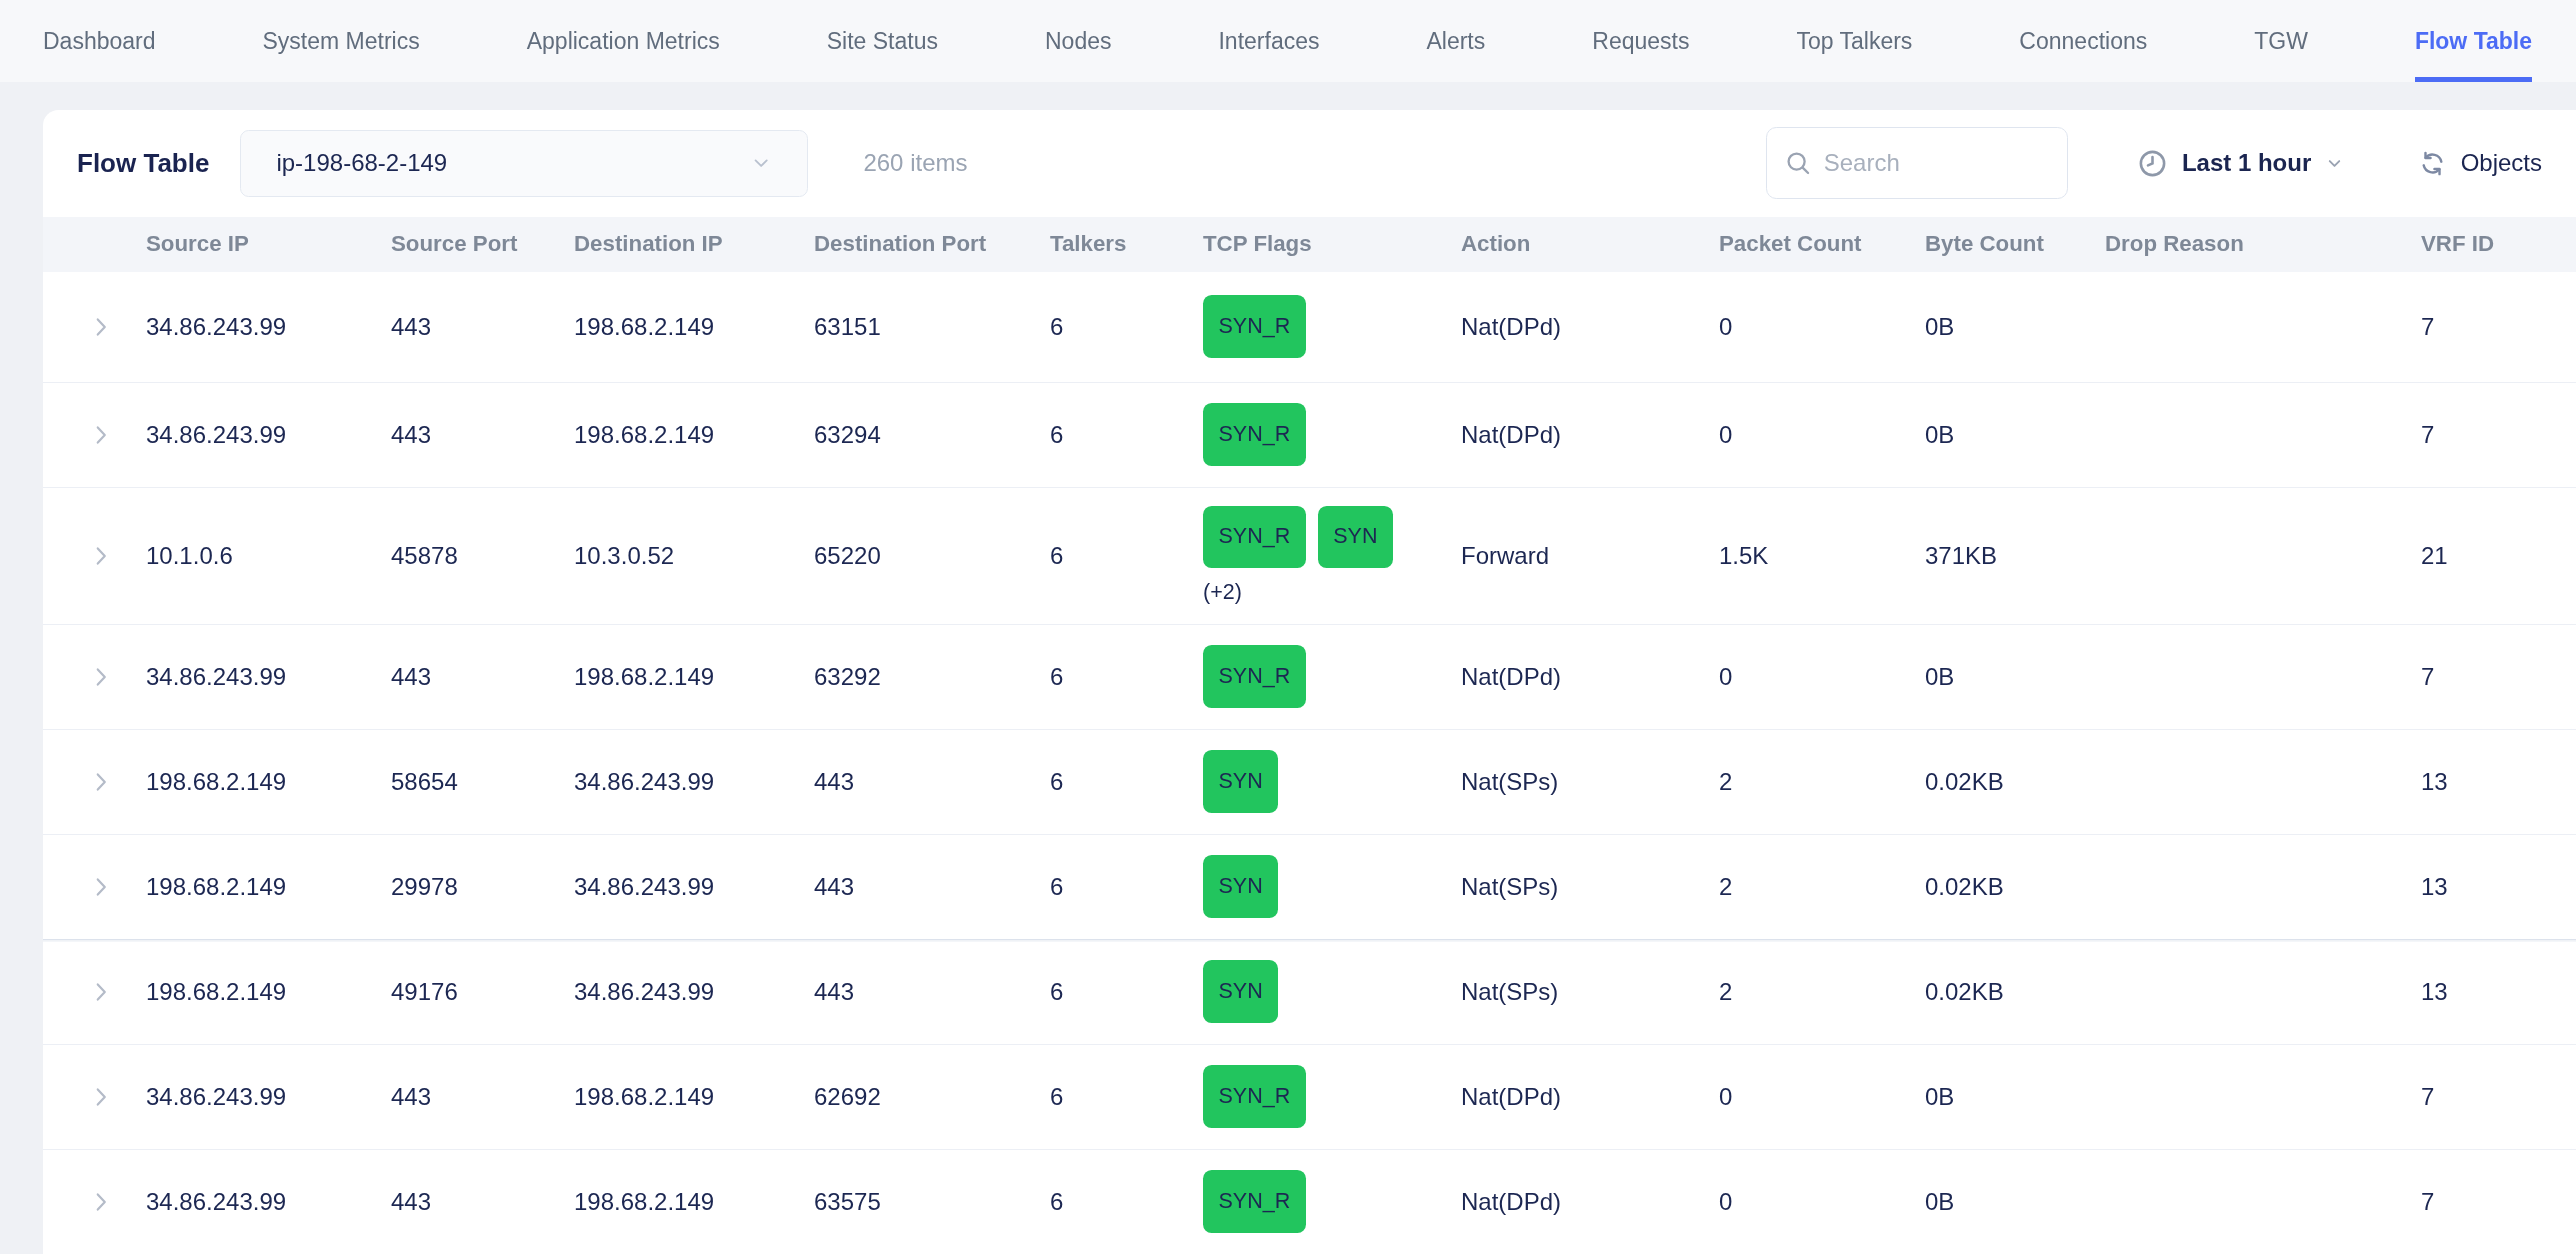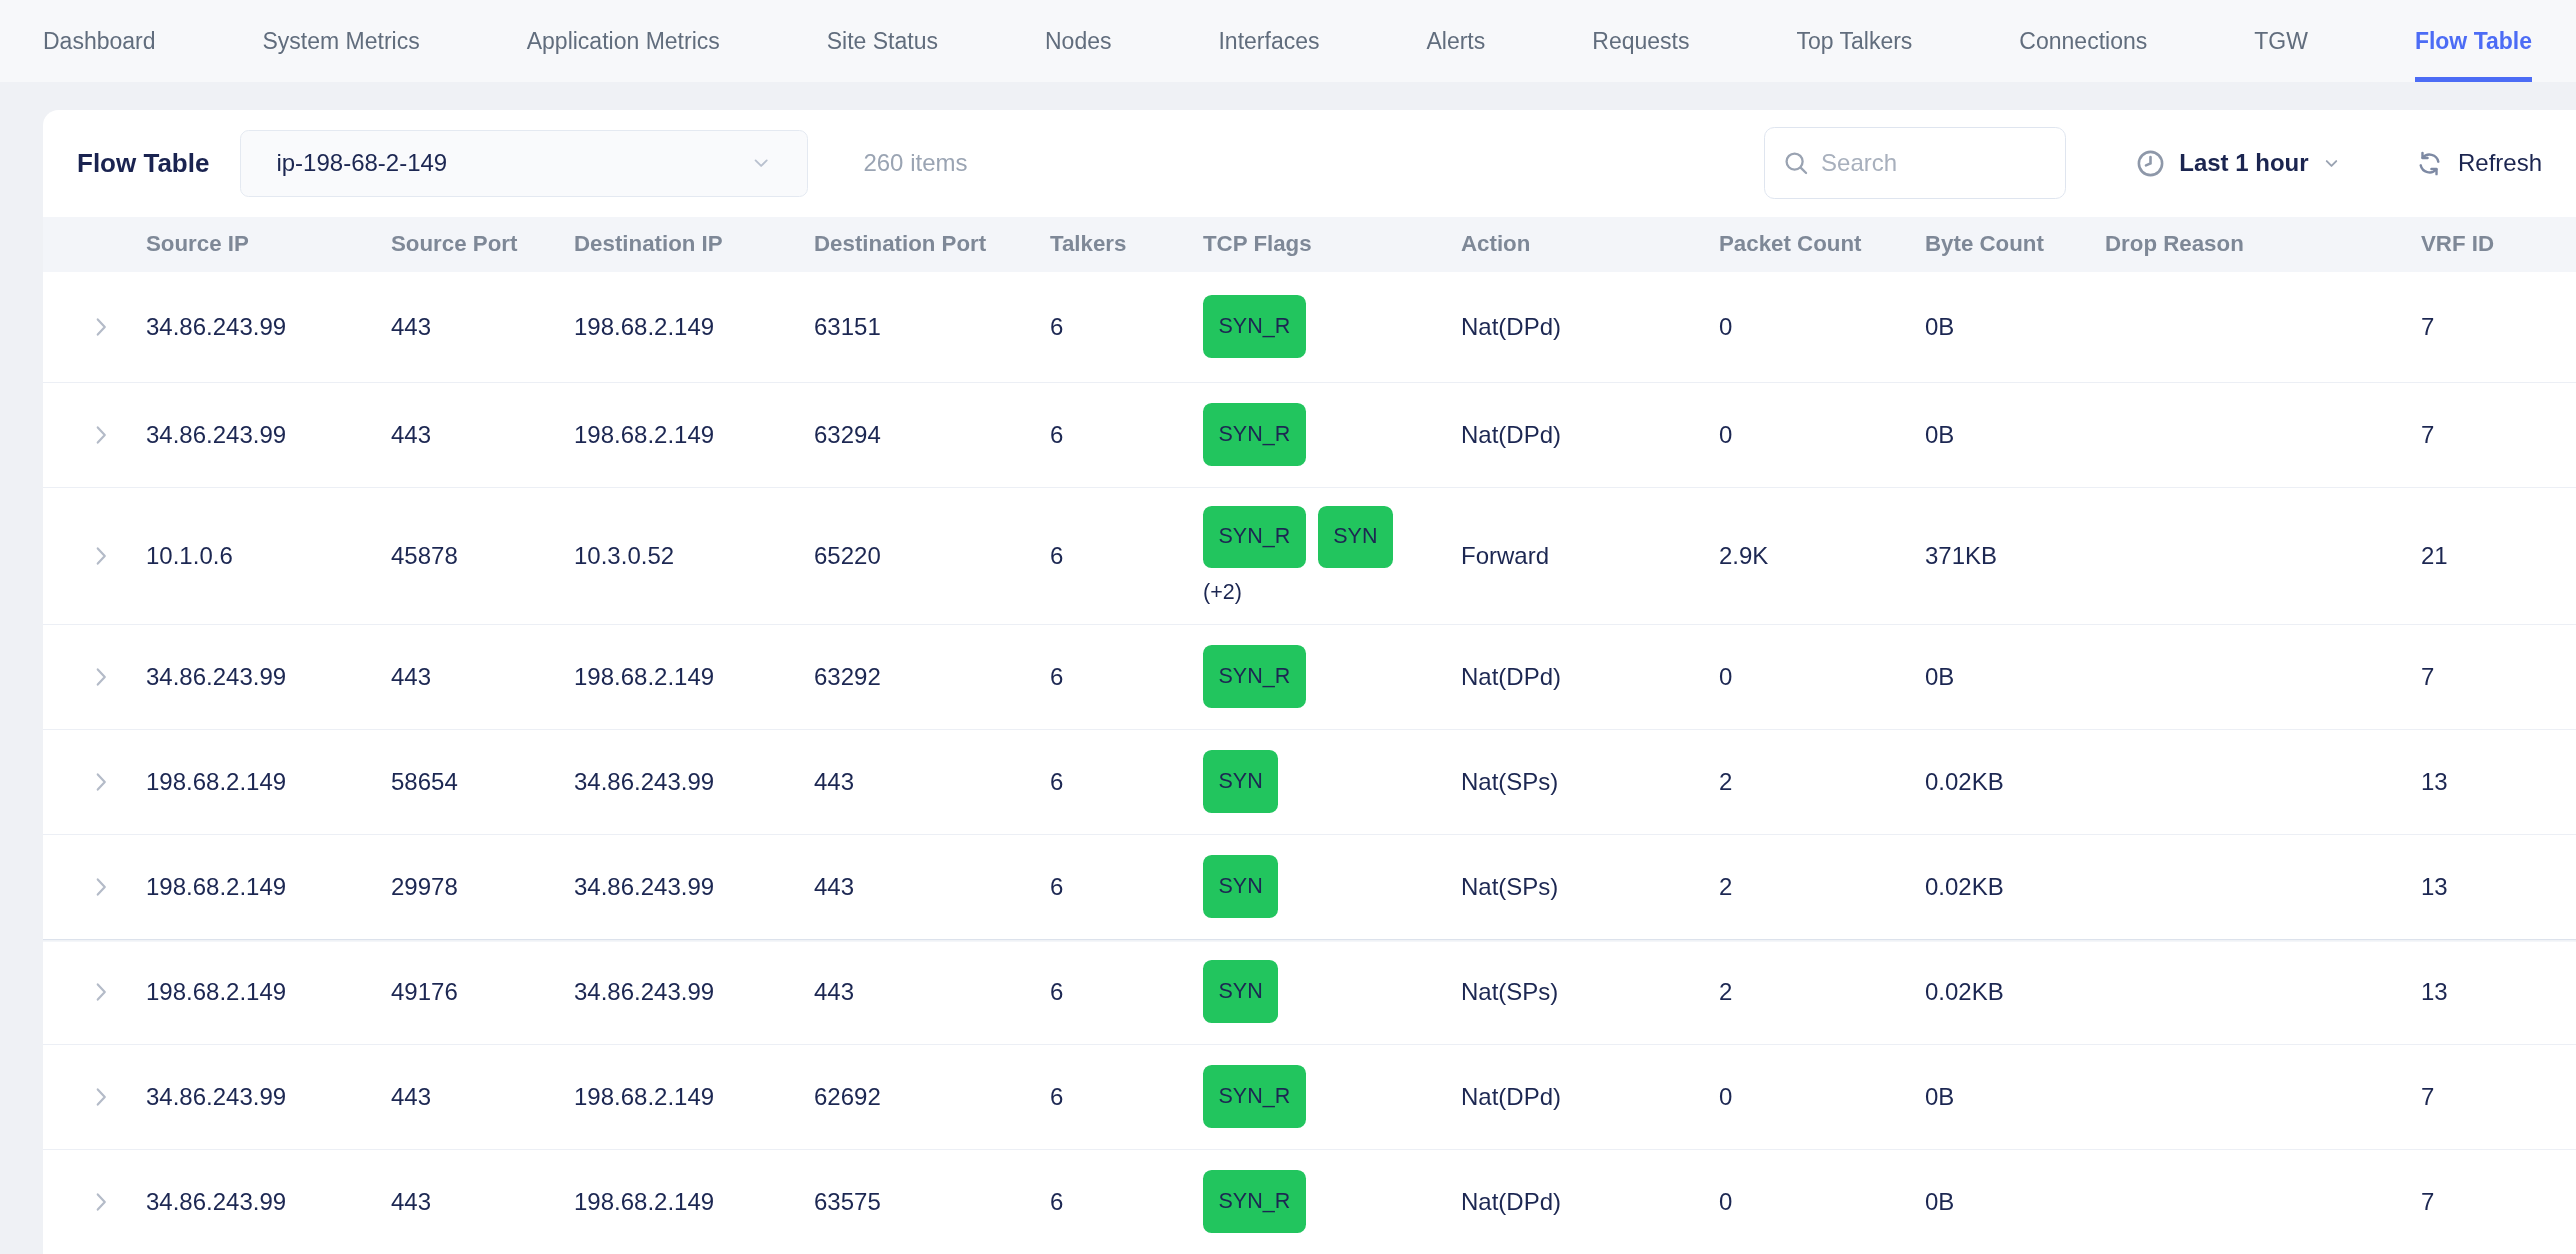--- a/index.html
+++ b/index.html
@@ -211,21 +211,21 @@
           </svg>
       </div>
 
       <div class="refresh">
         <svg class="icon" width="29" height="29" viewBox="0 0 24 24" fill="none" stroke="#7d89a3" stroke-width="2" stroke-linecap="round" stroke-linejoin="round">
             <path d="M19.3 10.5a7.5 7.5 0 0 0-13-3.3"></path>
             <polyline points="6.2 3.2 6.2 7.4 10.4 7.4"></polyline>
             <path d="M4.7 13.5a7.5 7.5 0 0 0 13 3.3"></path>
             <polyline points="17.8 20.8 17.8 16.6 13.6 16.6"></polyline>
           </svg>
-        <span class="label">Refresh</span>
+        <span class="label">Objects</span>
       </div>
     </div>
 
     <div class="thead grid">
         <div class="th"></div>
         <div class="th">Source IP</div>
         <div class="th">Source Port</div>
         <div class="th">Destination IP</div>
         <div class="th">Destination Port</div>
         <div class="th">Talkers</div>
@@ -293,21 +293,21 @@
           <div class="cell">65220</div>
           <div class="cell">6</div>
           <div class="cell flags-cell">
             <div class="flag-badges">
               <span class="badge">SYN_R</span>
               <span class="badge">SYN</span>
             </div>
             <div class="flags-extra">(+2)</div>
           </div>
           <div class="cell">Forward</div>
-          <div class="cell">2.9K</div>
+          <div class="cell">1.5K</div>
           <div class="cell">371KB</div>
           <div class="cell"></div>
           <div class="cell">21</div>
         </div>
         <div class="row grid">
           <div class="cell expander">
             <svg class="icon" width="26" height="26" viewBox="0 0 24 24" fill="none" stroke="#b4bbc8" stroke-width="2" stroke-linecap="round" stroke-linejoin="round">
               <polyline points="9 5 15.5 12 9 19"></polyline>
             </svg>
           </div>

